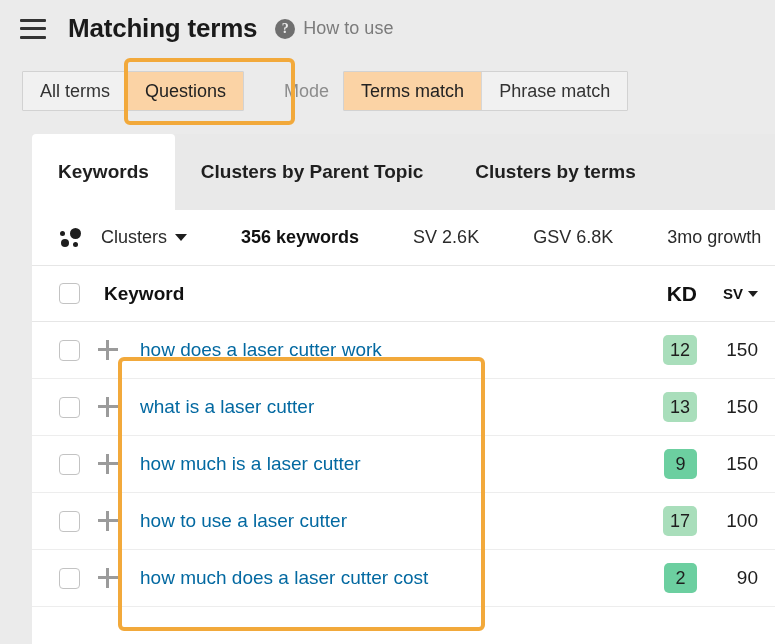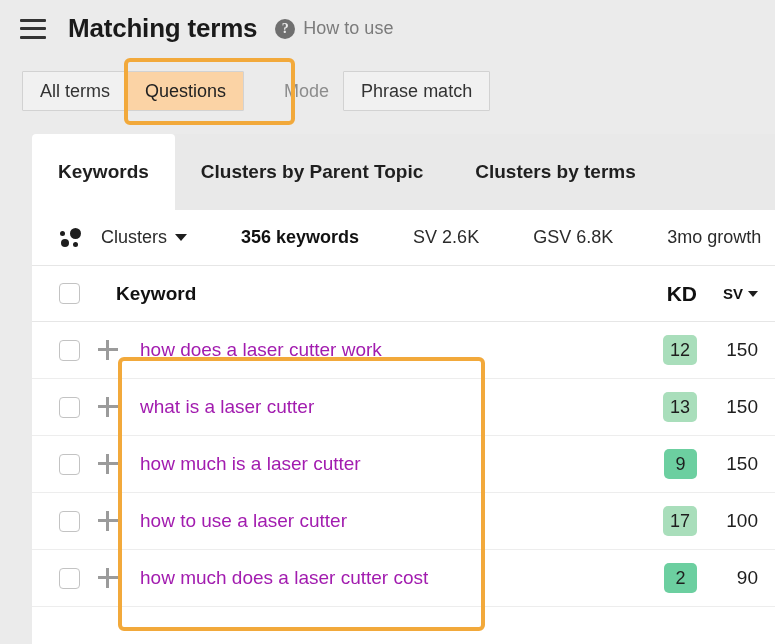--- a/index.html
+++ b/index.html
@@ -222,21 +222,21 @@
     border: 1px solid #c3c3c3;
     border-radius: 4px;
     background: #fff;
     flex: 0 0 auto;
     cursor: pointer;
   }
   .th-keyword {
     font-size: 19px;
     font-weight: bold;
     color: #111;
-    margin-left: 36px;
+    margin-left: 24px;
     flex: 1 1 auto;
   }
   .th-kd {
     width: 86px;
     text-align: right;
     font-size: 21px;
     font-weight: bold;
     color: #111;
     cursor: pointer;
   }
@@ -282,21 +282,21 @@
   .plus-btn:before { left: 0; top: 8px; width: 20px; height: 3px; }
   .plus-btn:after  { top: 0; left: 8px; height: 20px; width: 3px; }
 
   .kw-cell {
     margin-left: 22px;
     flex: 1 1 auto;
     overflow: hidden;
   }
   .kw-link {
     font-size: 19px;
-    color: #a21caf;
+    color: #0369a1;
     text-decoration: none;
     white-space: nowrap;
     cursor: pointer;
   }
   .kd-cell {
     width: 86px;
     display: flex;
     justify-content: flex-end;
     align-items: flex-start;
   }
@@ -337,20 +337,21 @@
     </div>
   </div>
 
   <div class="toolbar">
     <div class="seg">
       <div class="seg-btn">All terms</div>
       <div class="seg-btn active">Questions</div>
     </div>
     <div class="mode-label">Mode</div>
     <div class="seg">
+      <div class="seg-btn active">Terms match</div>
       <div class="seg-btn">Phrase match</div>
     </div>
   </div>
 
   <div class="card">
 
     <div class="tabs">
       <div class="tab active">Keywords</div>
       <div class="tab">Clusters by Parent Topic</div>
       <div class="tab">Clusters by terms</div>

